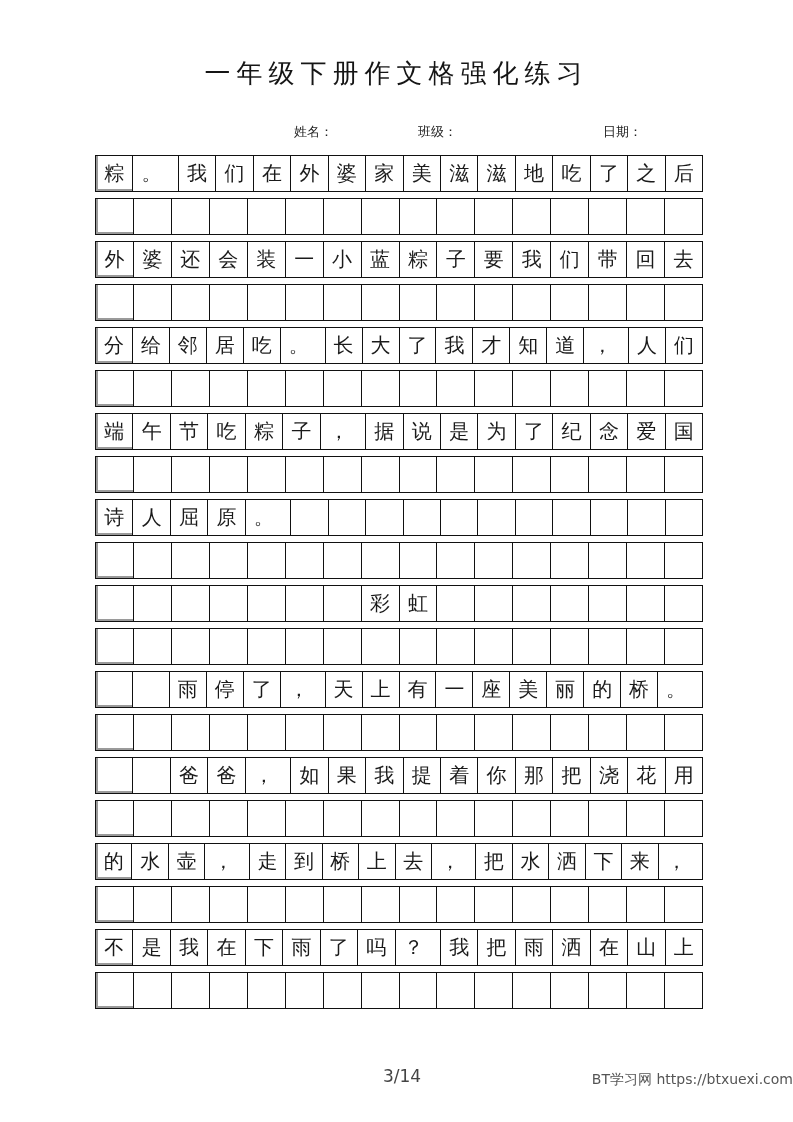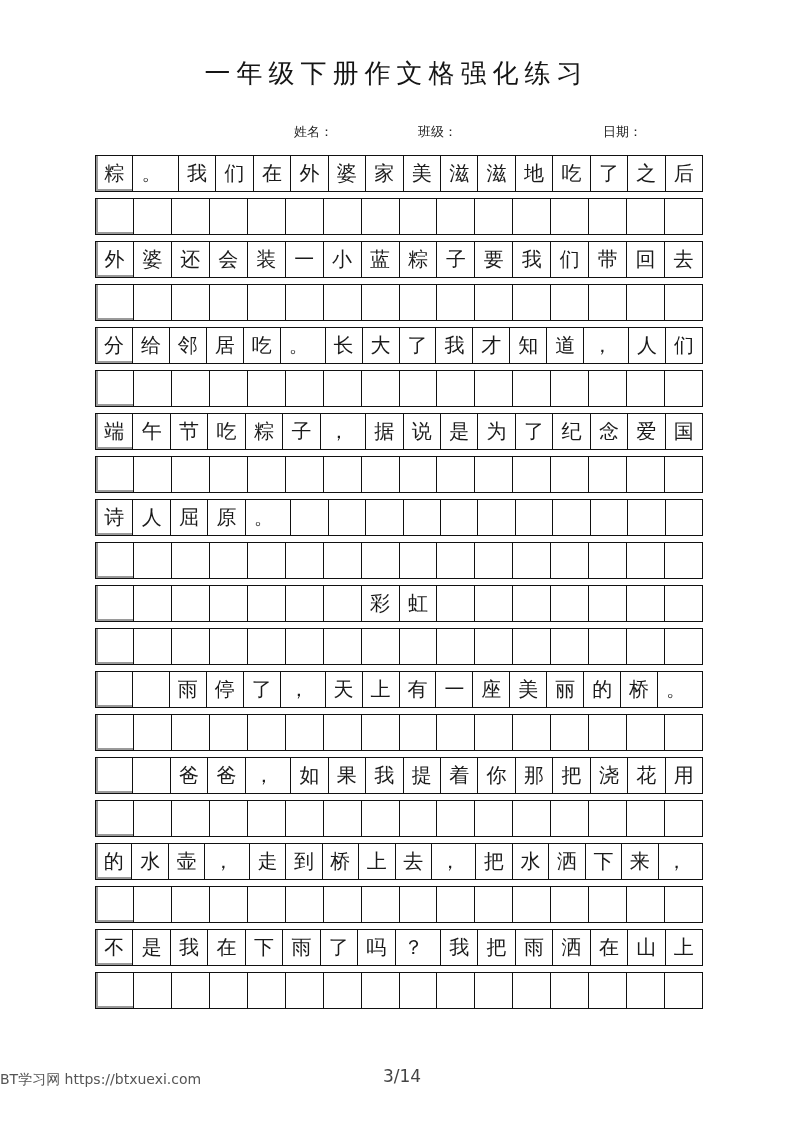--- a/index.html
+++ b/index.html
@@ -13,21 +13,21 @@
   .info.class { left: 418px; }
   .info.date { left: 603px; }
   .grid { position: absolute; left: 95px; top: 155px; width: 608px; }
   .row { display: flex; height: 37px; margin-bottom: 6px; box-sizing: border-box;
          border: 1.5px solid #111; }
   .cell { flex: 1 1 0; border-left: 1.2px solid #111; box-sizing: border-box;
           display: flex; align-items: center; justify-content: center;
           font-family: "DejaVu Serif", serif; font-size: 20px; color: #1a1a1a; }
   .cell:first-child { border-left: none; box-shadow: inset 2px 0 0 #9a9a9a, inset 0 -2px 0 #9a9a9a; }
   .cell.punct { justify-content: flex-start; padding-left: 8px; }
-  .footer { position: absolute; top: 1071px; left: 0; width: 793px; text-align: left;
+  .footer { position: absolute; top: 1071px; left: 0; width: 793px; text-align: right;
             font-size: 14px; color: #555; }
   .pageno { position: absolute; top: 1066px; left: 383px; font-size: 17px; color: #444; }
 </style>
 </head>
 <body>
 
 <div class="title">一年级下册作文格强化练习</div>
 <div class="info name">姓名：</div>
 <div class="info class">班级：</div>
 <div class="info date">日期：</div>

